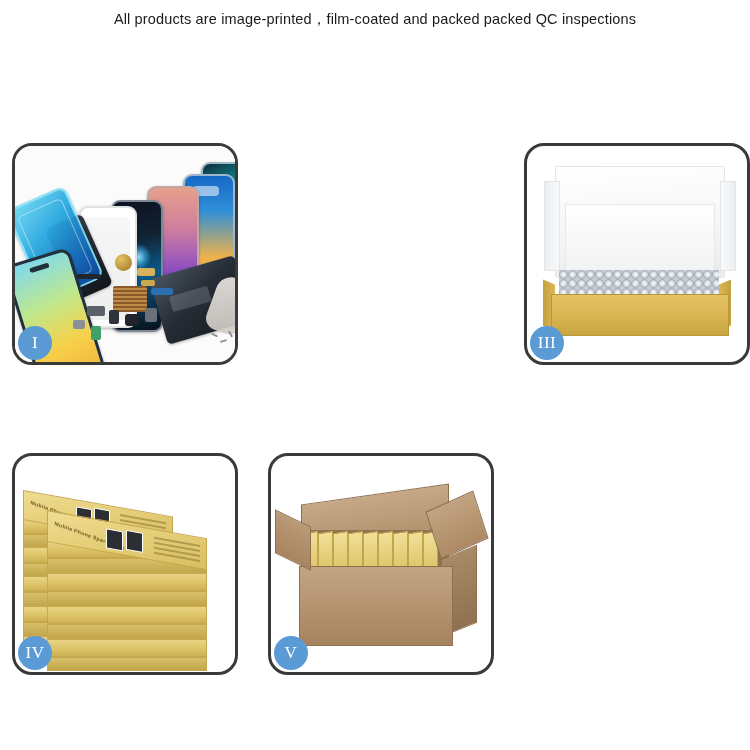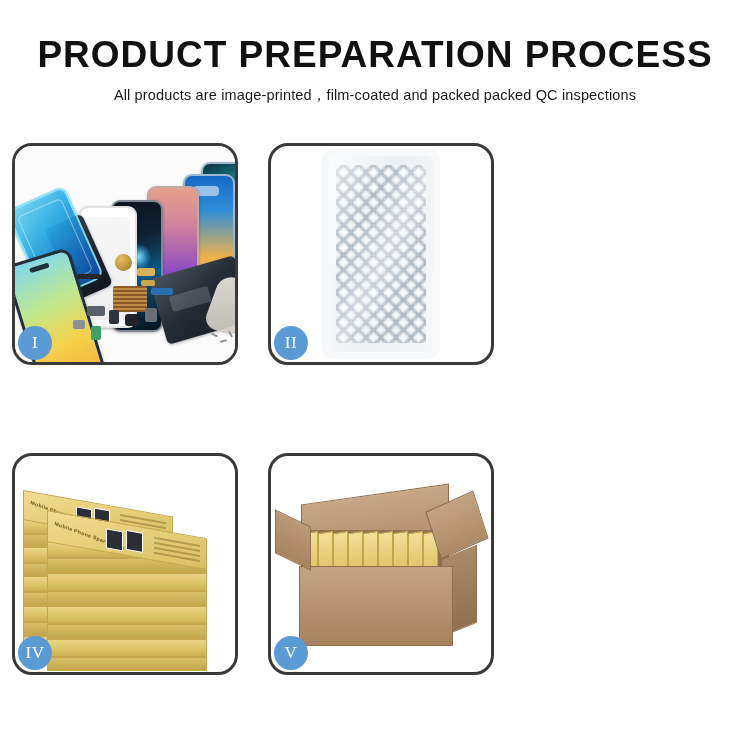--- a/index.html
+++ b/index.html
@@ -316,21 +316,20 @@
     background:linear-gradient(160deg,rgba(255,255,255,.75),rgba(255,255,255,.12));
     border-radius:8px;transform:skewY(-15deg);
   }
 </style>
 </head>
 <body>
 
 <div class="page">
 
   <div class="header">
-    <h1 class="title">PRODUCT PREPARATION PROCESS</h1>
     <p class="subtitle">All products are image-printed，film-coated and packed packed QC inspections</p>
   </div>
 
   <div class="grid">
 
     <div class="cell c0">
       <div class="panel">
         <div class="stage">
           <div class="p1bg"></div>
           <div class="ph ph-d"></div>
@@ -358,35 +357,36 @@
           <div class="screws">
             <i style="left:0;top:2px;transform:rotate(25deg)"></i>
             <i style="left:9px;top:8px;transform:rotate(-15deg)"></i>
             <i style="left:16px;top:1px;transform:rotate(60deg)"></i>
           </div>
         </div>
         <div class="badge">I</div>
       </div>
     </div>
 
-    <div class="cell c1">
+
+    <div class="cell c2">
       <div class="panel">
         <div class="stage">
-          <div class="bw-wrap">
-            <div class="bw-inner">
-              <div class="bw-grid"></div>
-              <div class="bw-grid2"></div>
-              <div class="bw-sheen"></div>
+          <div class="b3-lid"></div>
+          <div class="b3-foam"></div>
+          <div class="b3-bubble">
+              <i></i>
             </div>
-          </div>
+          <div class="b3-left"></div>
+          <div class="b3-right"></div>
+          <div class="b3-front"></div>
         </div>
-        <div class="badge">II</div>
+        <div class="badge">III</div>
       </div>
     </div>
-
 
     <div class="cell c3">
       <div class="panel">
         <div class="stage">
           <div class="stk">
 
             <div class="bx bx-side" style="left:2px;top:48px;width:96px;height:16px;"></div>
             <div class="bx bx-edge" style="left:2px;top:64px;width:96px;height:13px;"></div>
             <div class="bx bx-side" style="left:2px;top:77px;width:96px;height:16px;"></div>
             <div class="bx bx-edge" style="left:2px;top:93px;width:96px;height:13px;"></div>

